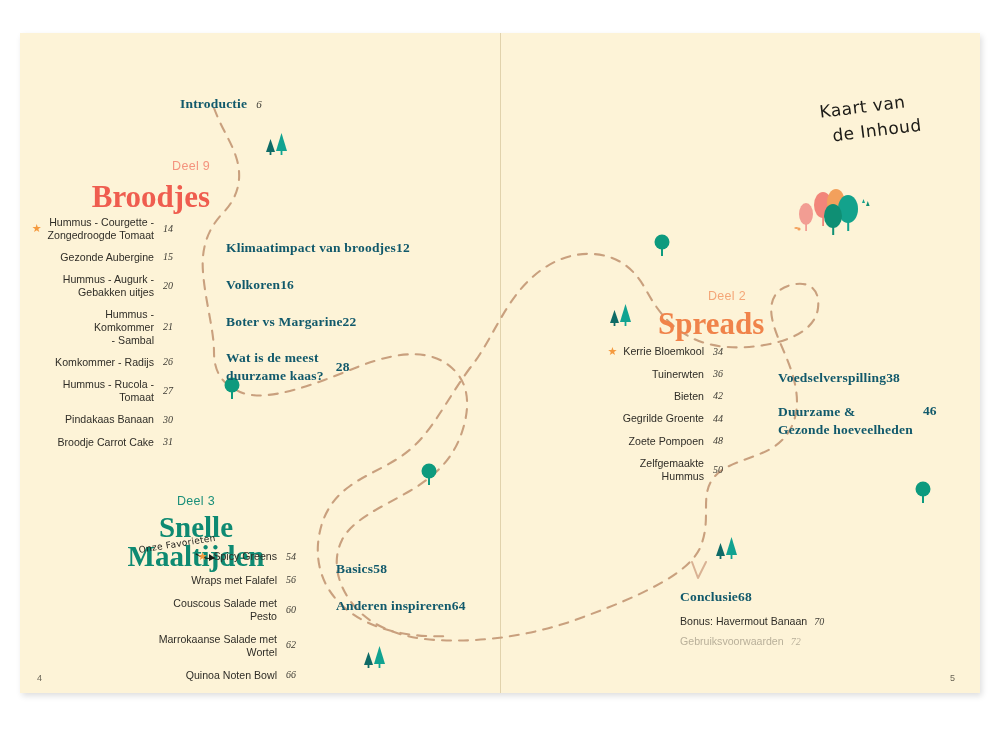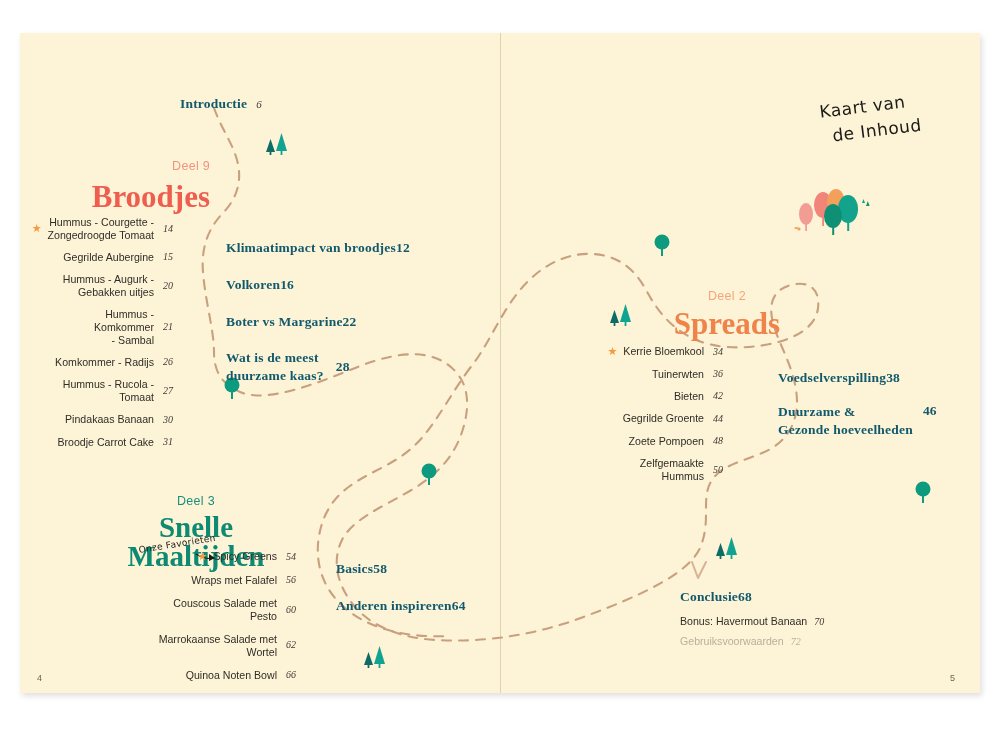--- a/index.html
+++ b/index.html
@@ -186,21 +186,21 @@
 
   <div class="blk rlist" style="left:30px;top:216px;width:155px;">
     <div class="rrow">
       <span class="star">★</span>
       <span class="rname" style="white-space:pre-line;">Hummus - Courgette -
 Zongedroogde Tomaat</span>
       <span class="rpg">14</span>
     </div>
     <div class="rrow">
       <span class="star hide">★</span>
-      <span class="rname" style="white-space:pre-line;">Gegrilde Aubergine</span>
+      <span class="rname" style="white-space:pre-line;">Gezonde Aubergine</span>
       <span class="rpg">15</span>
     </div>
     <div class="rrow">
       <span class="star hide">★</span>
       <span class="rname" style="white-space:pre-line;">Hummus - Augurk -
 Gebakken uitjes</span>
       <span class="rpg">20</span>
     </div>
     <div class="rrow">
       <span class="star hide">★</span>
@@ -242,21 +242,21 @@
     </div>
     <div style="display:flex;align-items:center;">
       <span class="entry-big" style="white-space:pre-line;line-height:1.35;">Wat is de meest
 duurzame kaas?</span>
         <span class="entry-big pg" style="margin-left:12px;">28</span>
     </div>
   </div>
 
   <div class="blk p2" style="left:620px;top:289px;width:160px;text-align:left;">
     <div class="part-label" style="margin-left:88px;">Deel 2</div>
-    <div class="part-title" style="margin-top:5px;margin-left:38px;text-align:right;">Spreads</div>
+    <div class="part-title" style="margin-top:5px;margin-left:38px;">Spreads</div>
   </div>
 
   <div class="blk rlist" style="left:600px;top:345px;width:135px;">
     <div class="rrow">
       <span class="star">★</span>
       <span class="rname">Kerrie Bloemkool</span>
       <span class="rpg">34</span>
     </div>
     <div class="rrow">
       <span class="star hide">★</span>

